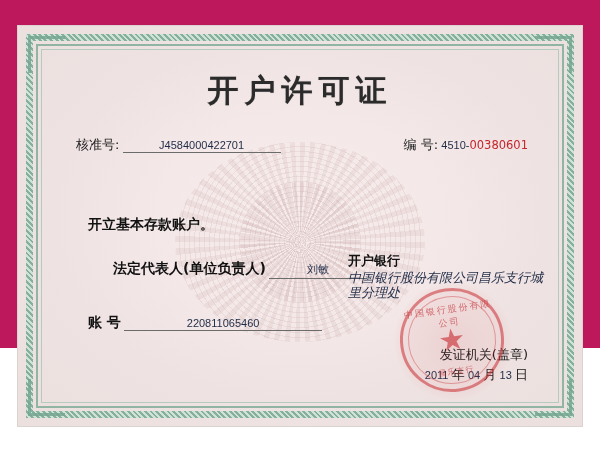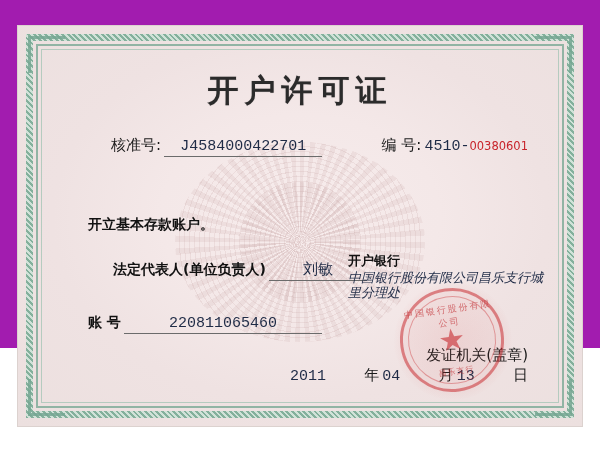--- a/index.html
+++ b/index.html
@@ -10,21 +10,21 @@
   body {
     width: 600px;
     height: 450px;
     font-family: "Liberation Sans", sans-serif;
     overflow: hidden;
   }
   #cert-wrap {
     position: relative;
     width: 600px;
     height: 348px;
-    background: #a21caf;
+    background: #be185d;
   }
   
   .paper {
     position: absolute;
     left: 18px;
     top: 26px;
     width: 564px;
     height: 400px;
     background:
       radial-gradient(ellipse at 50% 48%, #f7ecec 0%, #f4e8e8 35%, #efe2e2 62%, #ece0df 100%);
@@ -118,33 +118,32 @@
   }
 
   .row {
     position: absolute;
     font-size: 11.5px;
     color: #1d1d1d;
     white-space: nowrap;
   }
   .lbl {
     font-family: "DejaVu Sans", sans-serif;
-    font-size: 15px;
+    font-size: 13px;
     color: #1a1a1a;
-    margin-left: 35px;
   }
   .big-lbl {
     font-family: "DejaVu Sans", sans-serif;
     font-size: 14px;
     color: #121212;
     font-weight: bold;
   }
   .val {
-    font-family: Liberation Mono, monospace;
-    font-size: 15px;
+    font-family: Liberation Sans, sans-serif;
+    font-size: 11px;
     color: #1f2b46;
   }
   .underline {
     display: inline-block;
     border-bottom: 1px solid #6b6b6b;
     text-align: center;
     padding: 0 4px 1px 4px;
     min-width: 40px;
   }
   .red {

